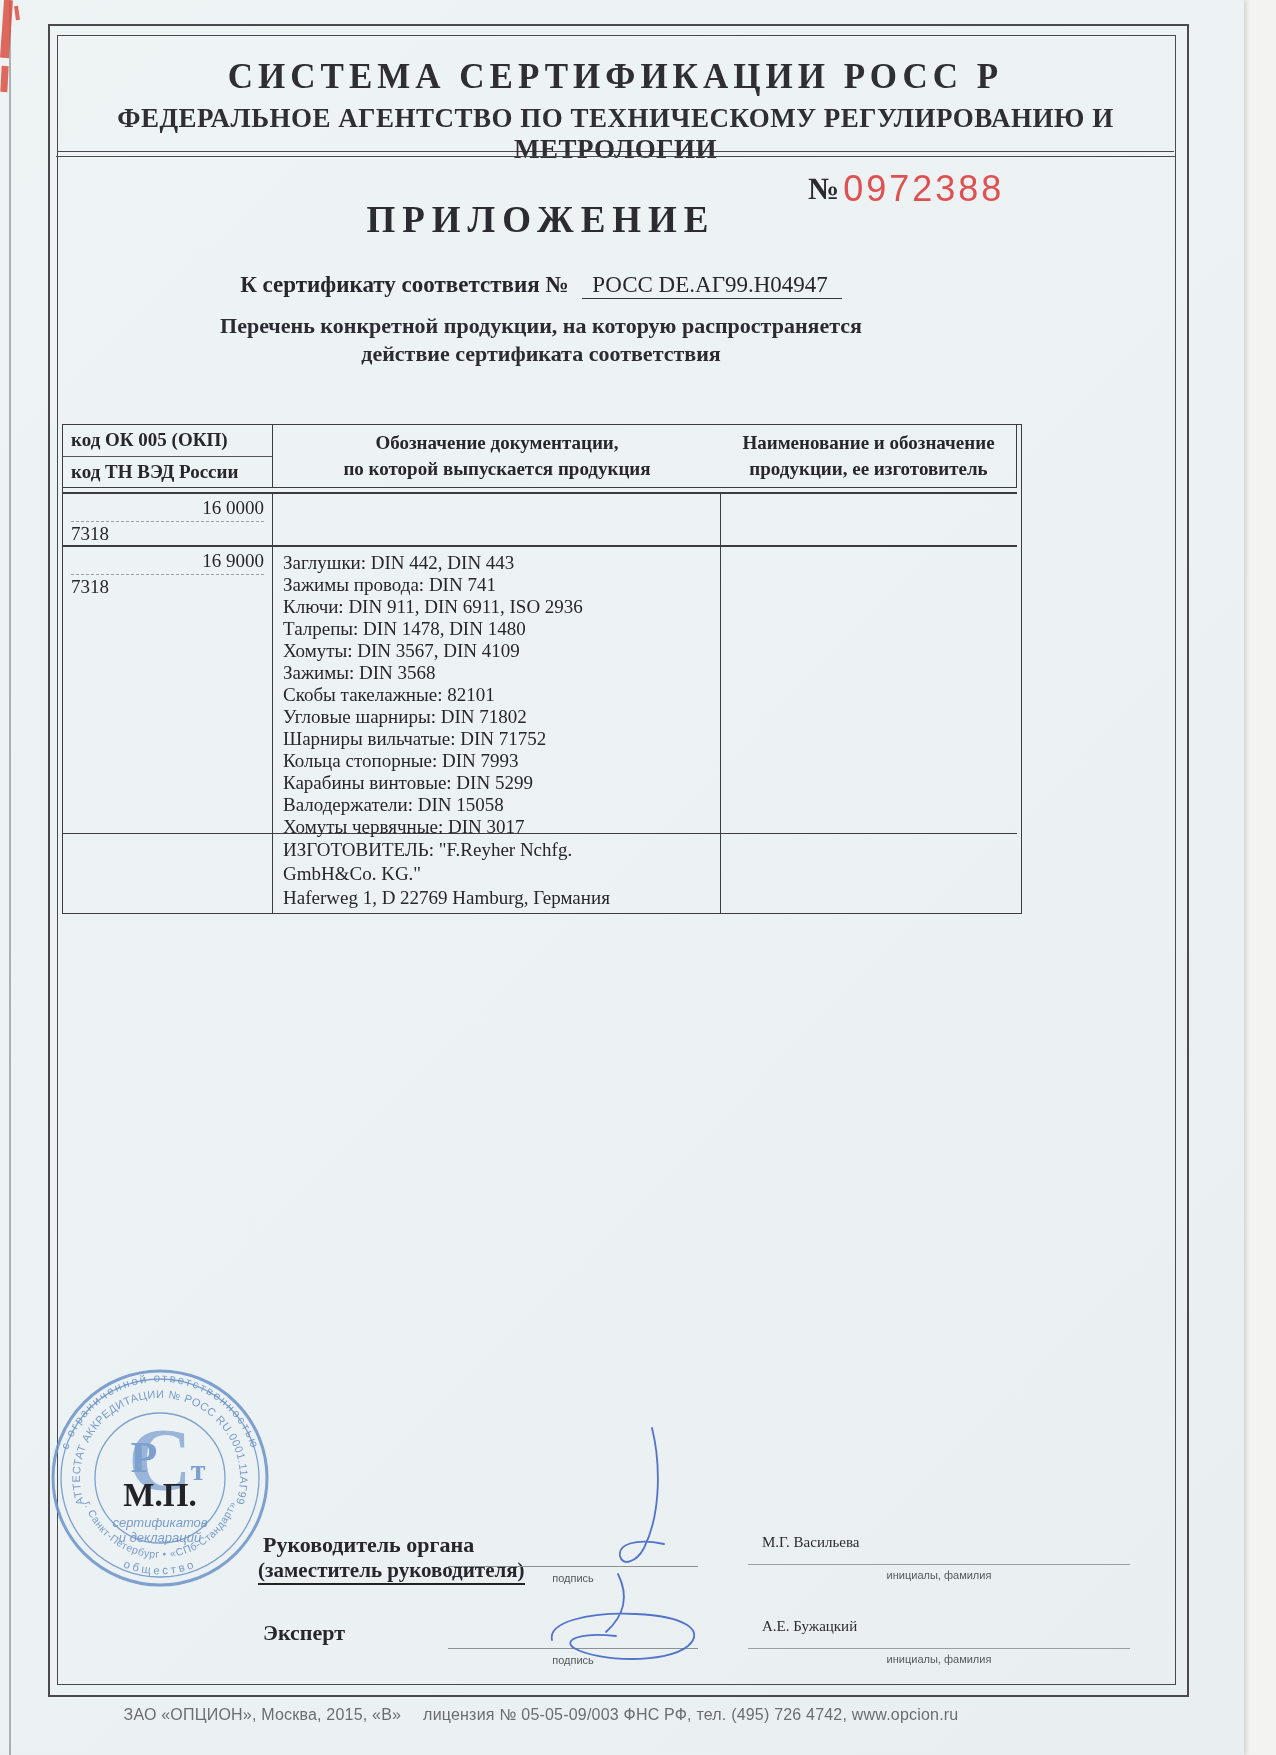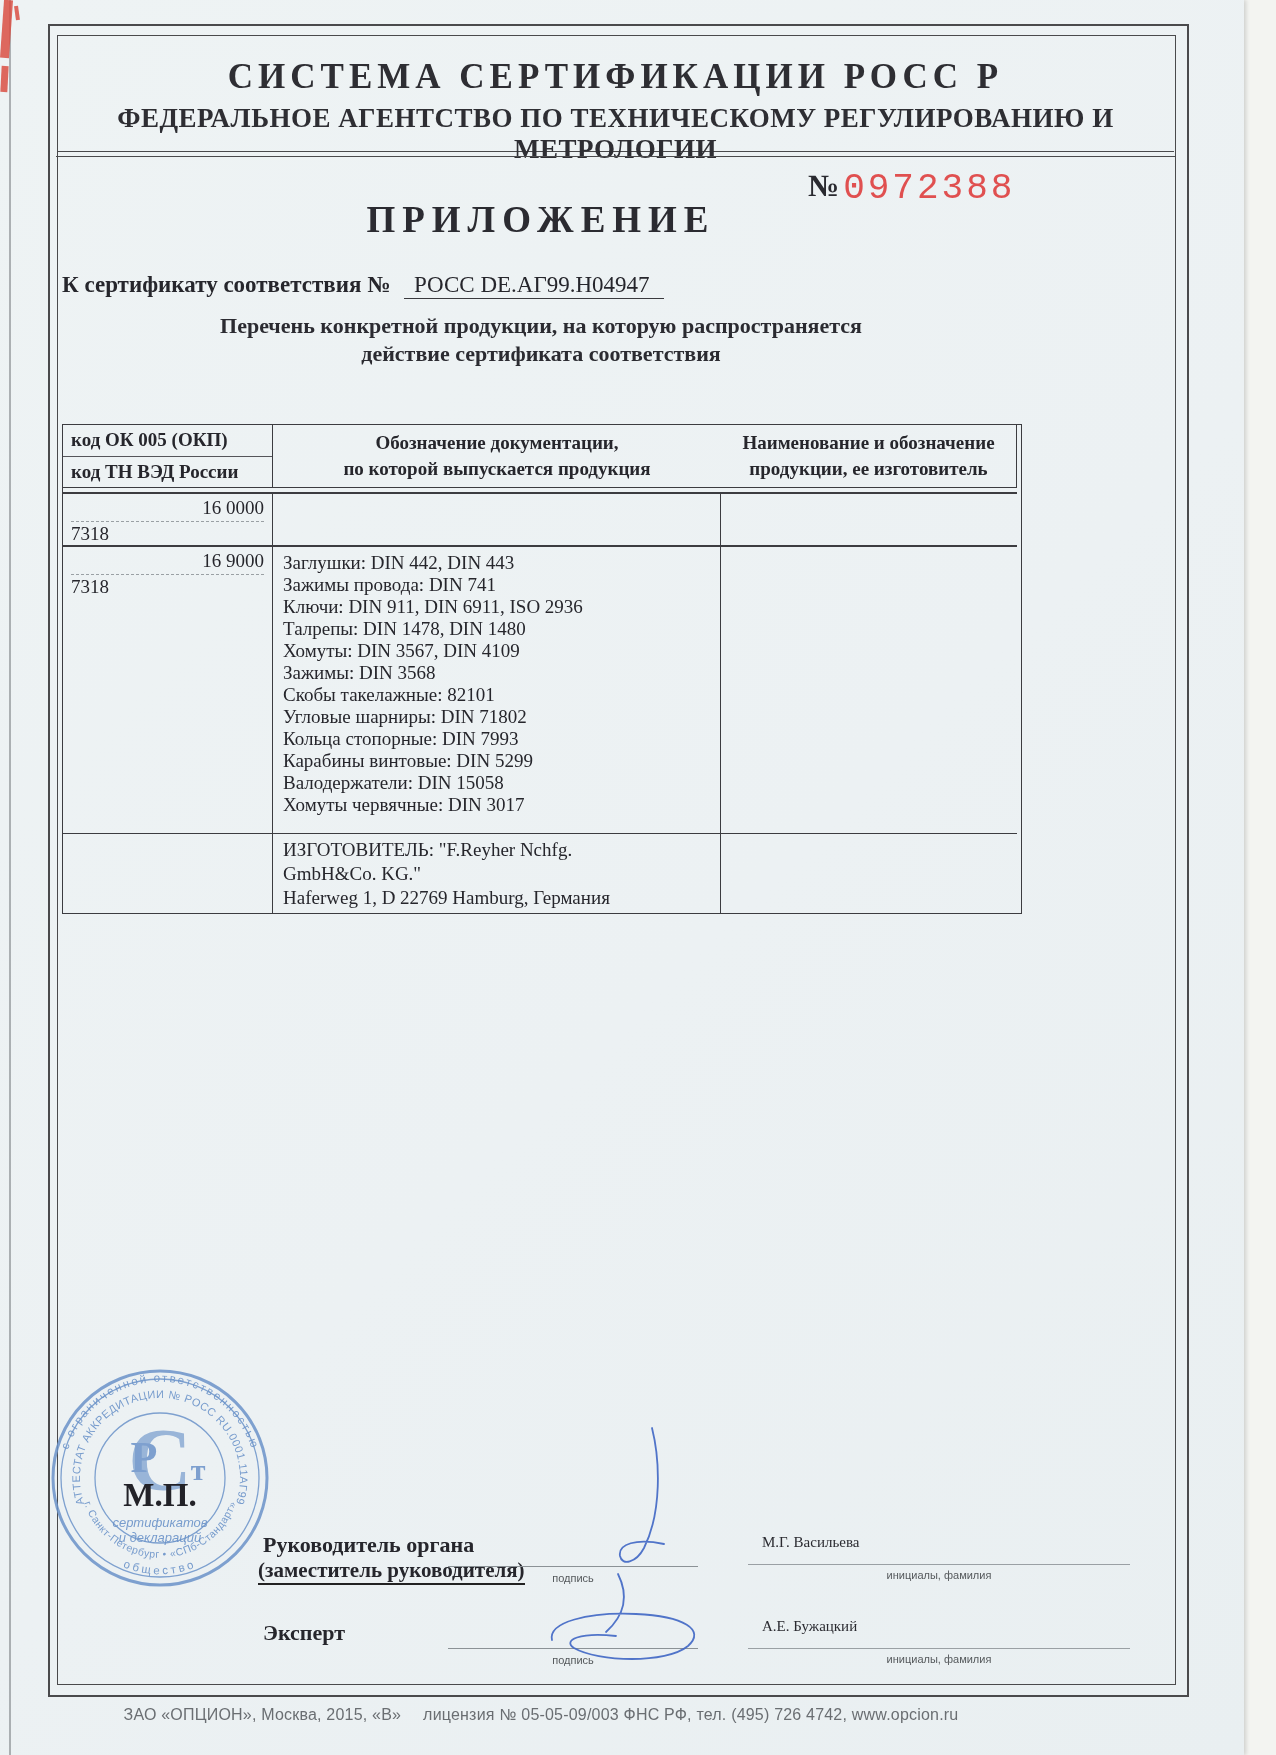--- a/index.html
+++ b/index.html
@@ -26,26 +26,26 @@
   .header-band{position:absolute;left:57px;top:35px;width:1117px;height:116px;
     border-bottom:1.5px solid #4a4a4c;}
   .header-band::after{content:"";position:absolute;left:-1px;right:-1px;bottom:-6px;border-bottom:1.5px solid #4a4a4c;}
   .h-line1{position:absolute;left:0;width:100%;top:22px;text-align:center;
     font-weight:700;font-size:35px;letter-spacing:5px;color:#2e2e33;}
   .h-line2{position:absolute;left:0;width:100%;top:68px;text-align:center;
     font-weight:700;font-size:27px;letter-spacing:0.5px;color:#2e2e33;}
 
   .blank-number{position:absolute;left:808px;top:168px;white-space:nowrap;}
   .blank-number .no-sign{font-size:31px;font-weight:700;color:#2a2a30;}
-  .blank-number .digits{font-family:Liberation Mono, monospace;font-size:36px;color:#e05050;letter-spacing:3px;vertical-align:-2px;}
+  .blank-number .digits{font-family:Liberation Sans, sans-serif;font-size:36px;color:#e05050;letter-spacing:3px;vertical-align:-2px;}
 
   .doc-title{position:absolute;left:62px;top:198px;width:958px;text-align:center;
     font-size:37px;font-weight:700;letter-spacing:7px;color:#2b2b31;}
 
-  .cert-line{position:absolute;left:62px;top:272px;width:958px;text-align:left;font-size:23px;}
+  .cert-line{position:absolute;left:62px;top:272px;width:958px;text-align:center;font-size:23px;}
   .cert-line .lbl{font-weight:700;}
   .cert-line .val{font-weight:400;border-bottom:1.5px solid #3a3a3e;padding:0 14px 1px 10px;margin-left:8px;}
 
   .subtitle{position:absolute;left:62px;top:312px;width:958px;text-align:center;
     font-size:22px;font-weight:700;line-height:28px;color:#2b2b31;}
 
   
   .cert-table{position:absolute;left:62px;top:424px;width:958px;
     border:1.5px solid #3c3c40;
     display:grid;grid-template-columns:210px 448px 296px;
@@ -161,20 +161,21 @@
     </div>
     <div class="ct products-cell row-border-b2">
         <div class="list-line">Заглушки: DIN 442, DIN 443</div>
         <div class="list-line">Зажимы провода: DIN 741</div>
         <div class="list-line">Ключи: DIN 911, DIN 6911, ISO 2936</div>
         <div class="list-line">Талрепы: DIN 1478, DIN 1480</div>
         <div class="list-line">Хомуты: DIN 3567, DIN 4109</div>
         <div class="list-line">Зажимы: DIN 3568</div>
         <div class="list-line">Скобы такелажные: 82101</div>
         <div class="list-line">Угловые шарниры: DIN 71802</div>
+        <div class="list-line">Шарниры вильчатые: DIN 71752</div>
         <div class="list-line">Кольца стопорные: DIN 7993</div>
         <div class="list-line">Карабины винтовые: DIN 5299</div>
         <div class="list-line">Валодержатели: DIN 15058</div>
         <div class="list-line">Хомуты червячные: DIN 3017</div>
       </div>
     <div class="ct last row-border-b2"></div>
 
     <div class="ct"></div>
     <div class="ct manu-cell">
         <div class="list-line">ИЗГОТОВИТЕЛЬ: "F.Reyher Nchfg.</div>

